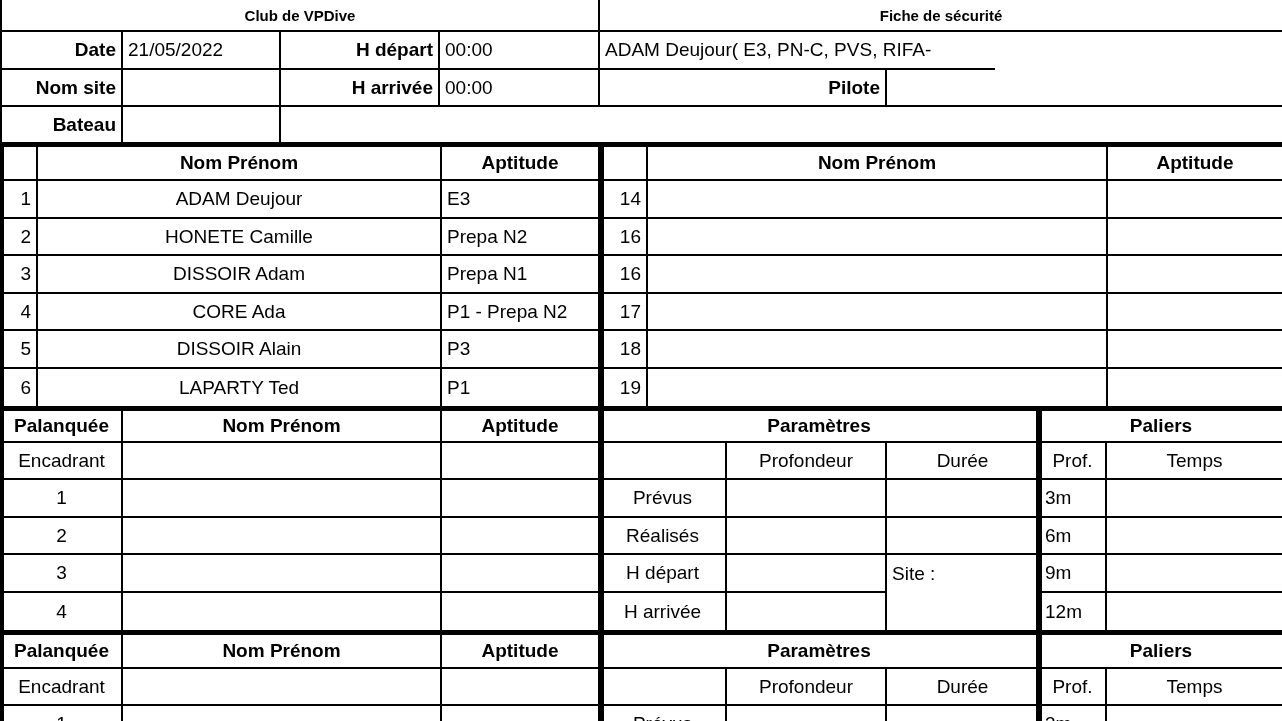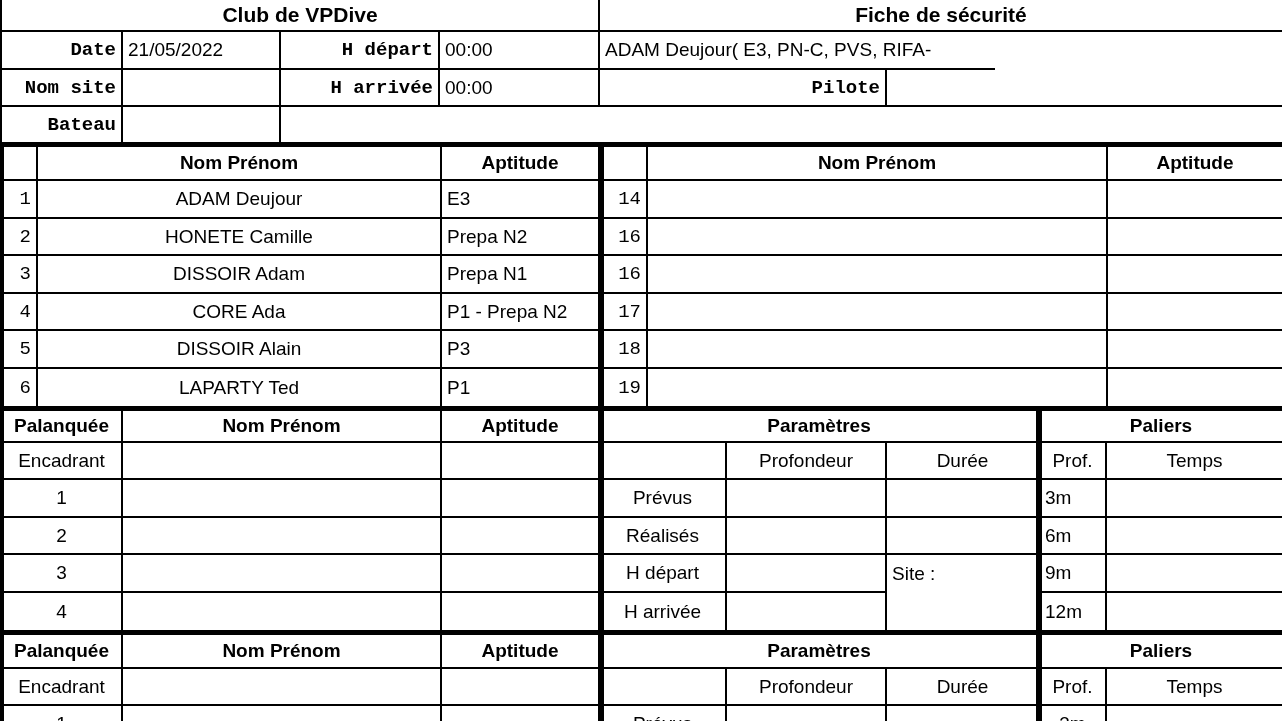--- a/index.html
+++ b/index.html
@@ -9,25 +9,25 @@
     overflow:hidden;
   }
   .row{display:flex;}
   .c{
     box-sizing:border-box;border-right:2px solid #000;border-bottom:2px solid #000;
     display:flex;align-items:center;justify-content:flex-start;
     padding:0 5px;overflow:hidden;white-space:nowrap;
   }
   .bl{border-left:2px solid #000;}
   .nr{border-right:none;}
-  .nb{border-bottom:none;text-align:center;}
-  .ar{justify-content:flex-end;font-family:Liberation Mono, monospace;}
+  .nb{border-bottom:none;}
+  .ar{justify-content:flex-end;}
   .ac{justify-content:center;padding:0 2px;}
   .b{font-weight:bold;}
-  .t{font-size:21px;}
+  .t{font-size:15px;}
   .hdiv{height:5px;background:#000;}
   .vbar{position:absolute;background:#000;}
   
   .r32{height:32px;}.r34{height:34px;}.r35{height:35px;}.r37{height:37px;}
   .r38{height:38px;}.r15{height:15px;}
   .r32 .c{height:32px;}.r34 .c{height:34px;}.r35 .c{height:35px;}
   .r37 .c{height:37px;}.r38 .c{height:38px;}.r15 .c{height:15px;}
   
   .w38{width:38px;}.w48{width:48px;}.w67{width:67px;}.w123{width:123px;}
   .w127{width:127px;}.w153{width:153px;}.w158{width:158px;}.w159{width:159px;}

